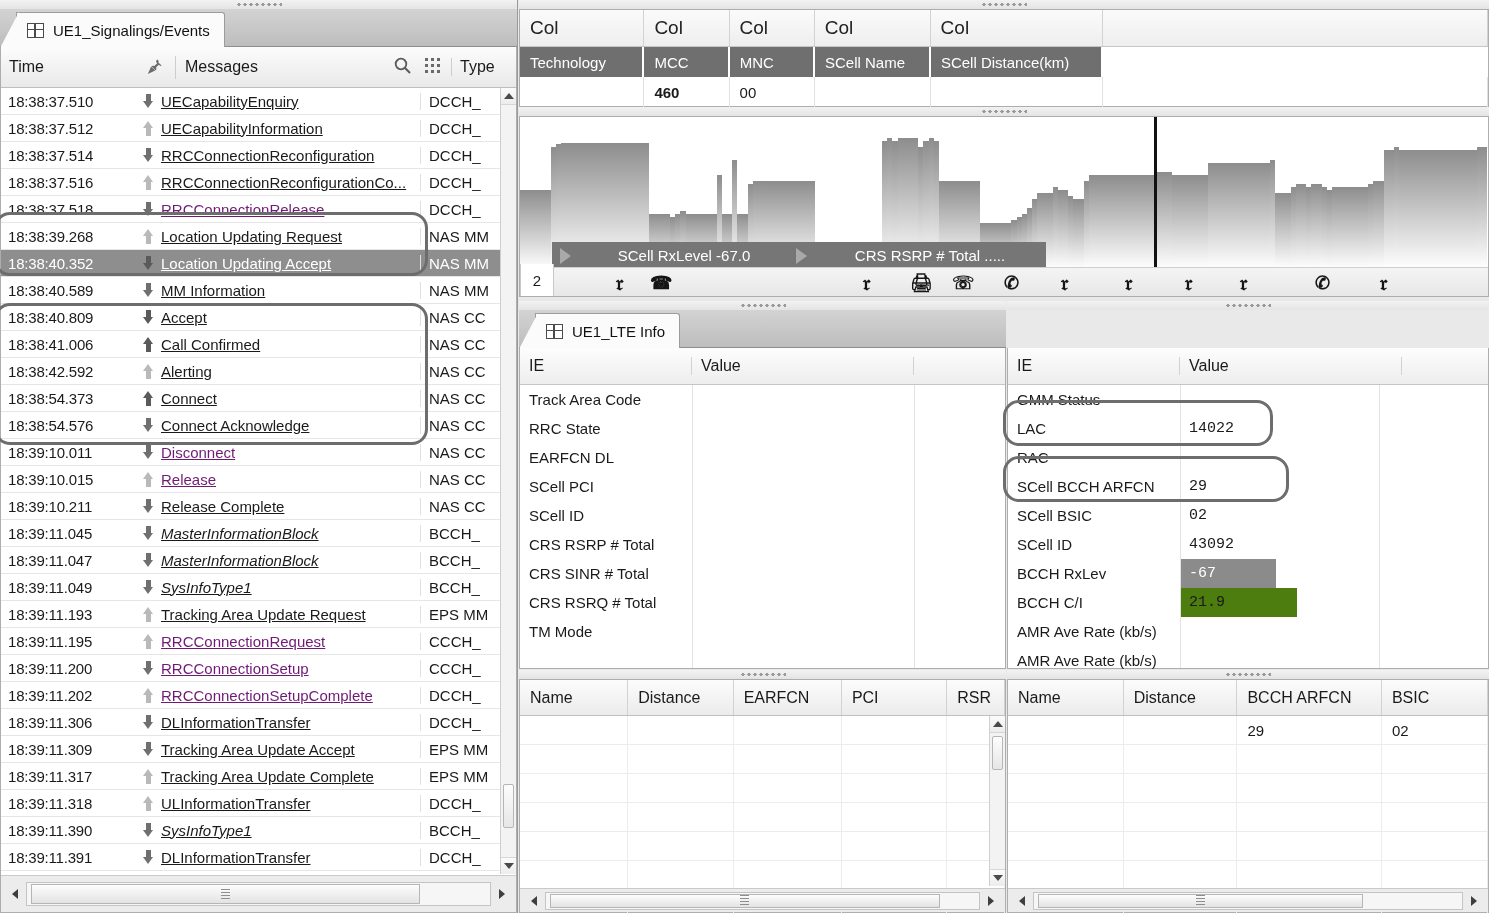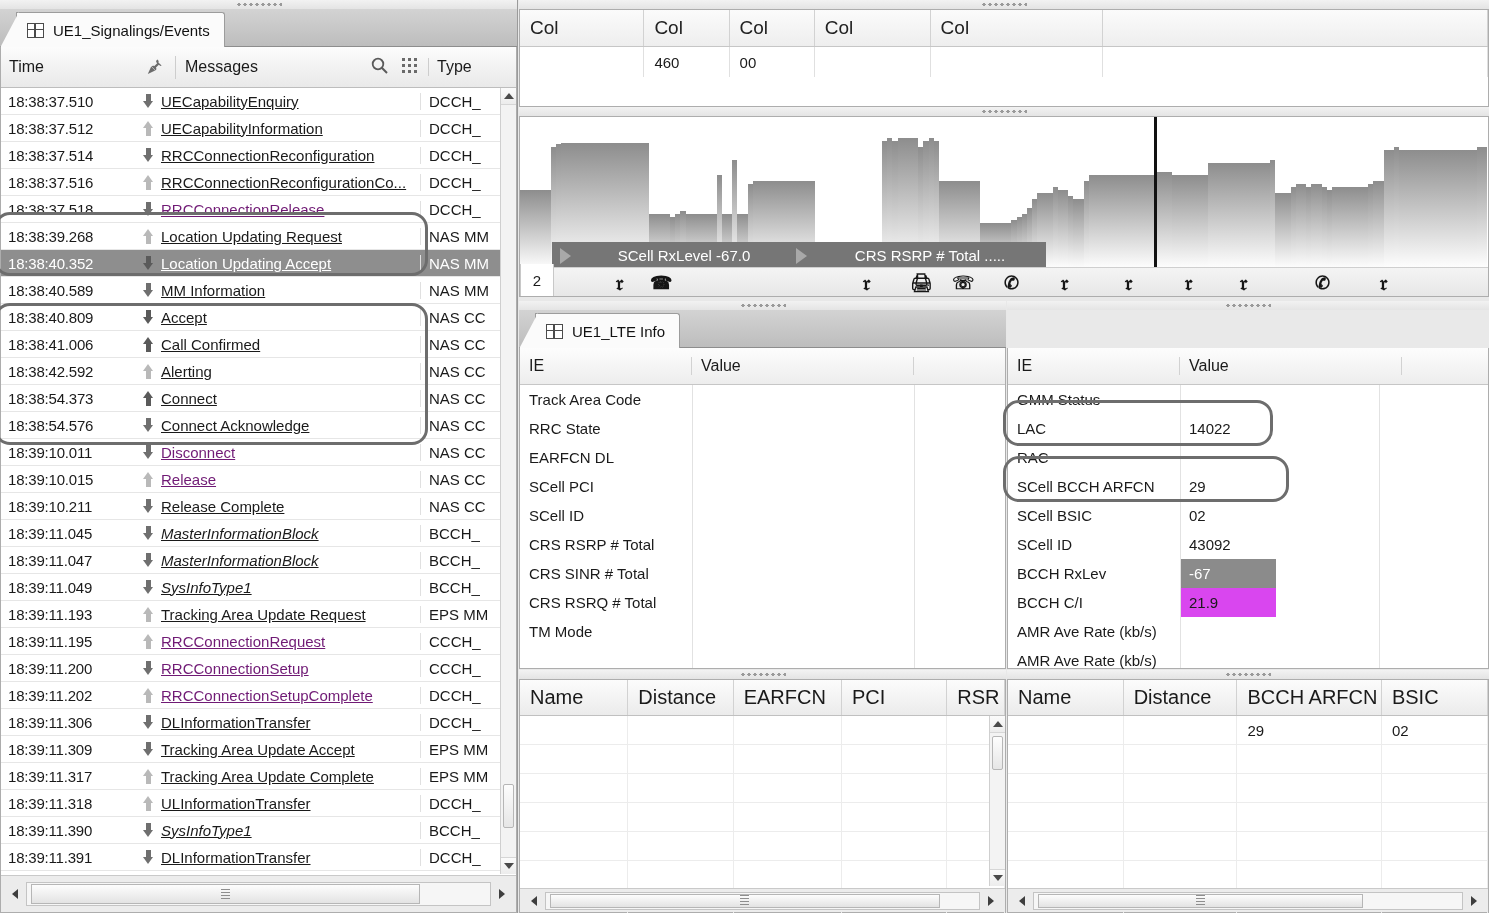--- a/index.html
+++ b/index.html
@@ -34,21 +34,21 @@
   .left{position:absolute;left:0;top:0;width:518px;height:913px;
         background:#e9e9e9;border-right:1px solid #9a9a9a;}
   .leftbody{position:absolute;left:0;top:47px;right:0;bottom:0;background:#fff;
             border:1px solid #adadad;border-top:none;}
   .lhead{height:41px;background:linear-gradient(#fcfcfc,#e9e9e9);
          border-bottom:1px solid #bdbdbd;display:flex;align-items:center;position:relative;}
   .lhead .h-time{width:134px;padding-left:8px;font-size:16px;}
   .lhead .h-pin{width:40px;display:flex;align-items:center;justify-content:center;}
   .lhead .h-msg{flex:1;border-left:1px solid #cdcdcd;padding-left:9px;font-size:16px;
                 display:flex;align-items:center;justify-content:space-between;padding-right:10px;}
-  .lhead .h-type{width:88px;border-left:1px solid #cdcdcd;padding-left:8px;font-size:16px;}
+  .lhead .h-type{width:65px;border-left:1px solid #cdcdcd;padding-left:8px;font-size:16px;}
   .hicons{display:flex;align-items:center;gap:12px;}
 
   .rows{position:absolute;left:0;right:16px;top:41px;bottom:38px;overflow:hidden;}
   .row{height:27px;display:flex;align-items:center;border-bottom:1px solid #e6e6e6;}
   .row .t{width:134px;padding-left:7px;font-size:15px;letter-spacing:-0.2px;white-space:nowrap;}
   .row .a{width:26px;display:flex;align-items:center;justify-content:center;}
   .row .m{flex:1;font-size:15px;white-space:nowrap;overflow:hidden;padding-right:4px;text-decoration:underline;}
   .row .ty{width:80px;border-left:1px solid #e0e0e0;padding-left:8px;font-size:15px;white-space:nowrap;}
   .row.sel-dark{background:#8e8e8e;color:#fff;}
   .row.sel-dark .m,.row.sel-dark .t{color:#fff;}
@@ -130,31 +130,31 @@
   .panel{position:absolute;background:#e9e9e9;}
   .panelbody{position:absolute;left:0;right:0;top:47px;bottom:0;background:#fff;
              border:1px solid #adadad;border-top:none;}
   .ievhead{height:37px;background:linear-gradient(#fdfdfd,#ededed);
            border-bottom:1px solid #c6c6c6;display:flex;align-items:center;}
   .ievhead .c1{width:172px;padding-left:9px;border-right:1px solid #d2d2d2;font-size:16px;}
   .ievhead .c2{width:222px;padding-left:9px;border-right:1px solid #d2d2d2;font-size:16px;}
   .ievhead .c3{flex:1;}
   .ierow{height:29px;display:flex;align-items:center;}
   .ierow .k{width:172px;padding-left:9px;font-size:15px;white-space:nowrap;}
-  .ierow .v{width:222px;padding-left:9px;font-size:15px;height:29px;display:flex;align-items:center;}
+  .ierow .v{width:222px;padding-left:9px;font-size:15px;height:29px;display:flex;align-items:center;font-family:Liberation Mono, monospace;}
   .ierow .v.hl-dark{background:#8b8b8b;color:#fff;width:96px;}
-  .ierow .v.hl-lite{background:#d946ef;width:96px;}
+  .ierow .v.hl-lite{background:#4d7c0f;width:117px;}
   .colsep{position:absolute;top:37px;bottom:0;width:1px;background:#e2e2e2;}
 
   .gridtable{position:absolute;background:#e9e9e9;}
   .gtbody{position:absolute;left:0;right:0;top:9px;bottom:0;background:#fff;border:1px solid #adadad;}
   .gthead{height:36px;display:flex;background:linear-gradient(#fcfcfc,#ebebeb);
           border-bottom:1px solid #c0c0c0;}
   .gthead div{display:flex;align-items:center;padding-left:10px;
-          border-right:1px solid #d2d2d2;font-size:20px;}
+          border-right:1px solid #d2d2d2;font-size:16px;}
   .gtrow{height:29px;display:flex;border-bottom:1px solid #ececec;}
   .gtrow div{padding-left:10px;border-right:1px solid #ececec;display:flex;align-items:center;font-size:15px;}
 
   
   .callout{position:absolute;border:3px solid #6d6d6d;border-radius:16px;pointer-events:none;}
 </style>
 </head>
 <body>
 
 <div class="root">
@@ -539,23 +539,31 @@
       </div>
     <div class="coltable">
       <div class="hdr" id="col-hdr">
           <div style="width: 144px;">Col</div>
           <div style="width: 98px;">Col</div>
           <div style="width: 98px;">Col</div>
           <div style="width: 134px;">Col</div>
           <div style="width: 200px;">Col</div>
           <div style="width: 450px;"></div>
         </div>
+      <div class="sub" id="col-sub">
+          <div style="width: 144px;">Technology</div>
+          <div style="width: 98px;">MCC</div>
+          <div style="width: 98px;">MNC</div>
+          <div style="width: 134px;">SCell Name</div>
+          <div style="width: 200px;">SCell Distance(km)</div>
+          <div class="empty" style="width: 450px;"></div>
+        </div>
       <div class="val" id="col-val">
           <div style="width: 144px;"></div>
-          <div style="width: 98px;">460</div>
+          <div style="width: 98px; font-weight: bold;">460</div>
           <div style="width: 98px;">00</div>
           <div style="width: 134px;"></div>
           <div style="width: 200px;"></div>
           <div style="width: 450px;"></div>
         </div>
     </div>
 
     <div class="grip" style="position:absolute;left:0;right:0;top:107px;">
         <i></i>
       </div>

